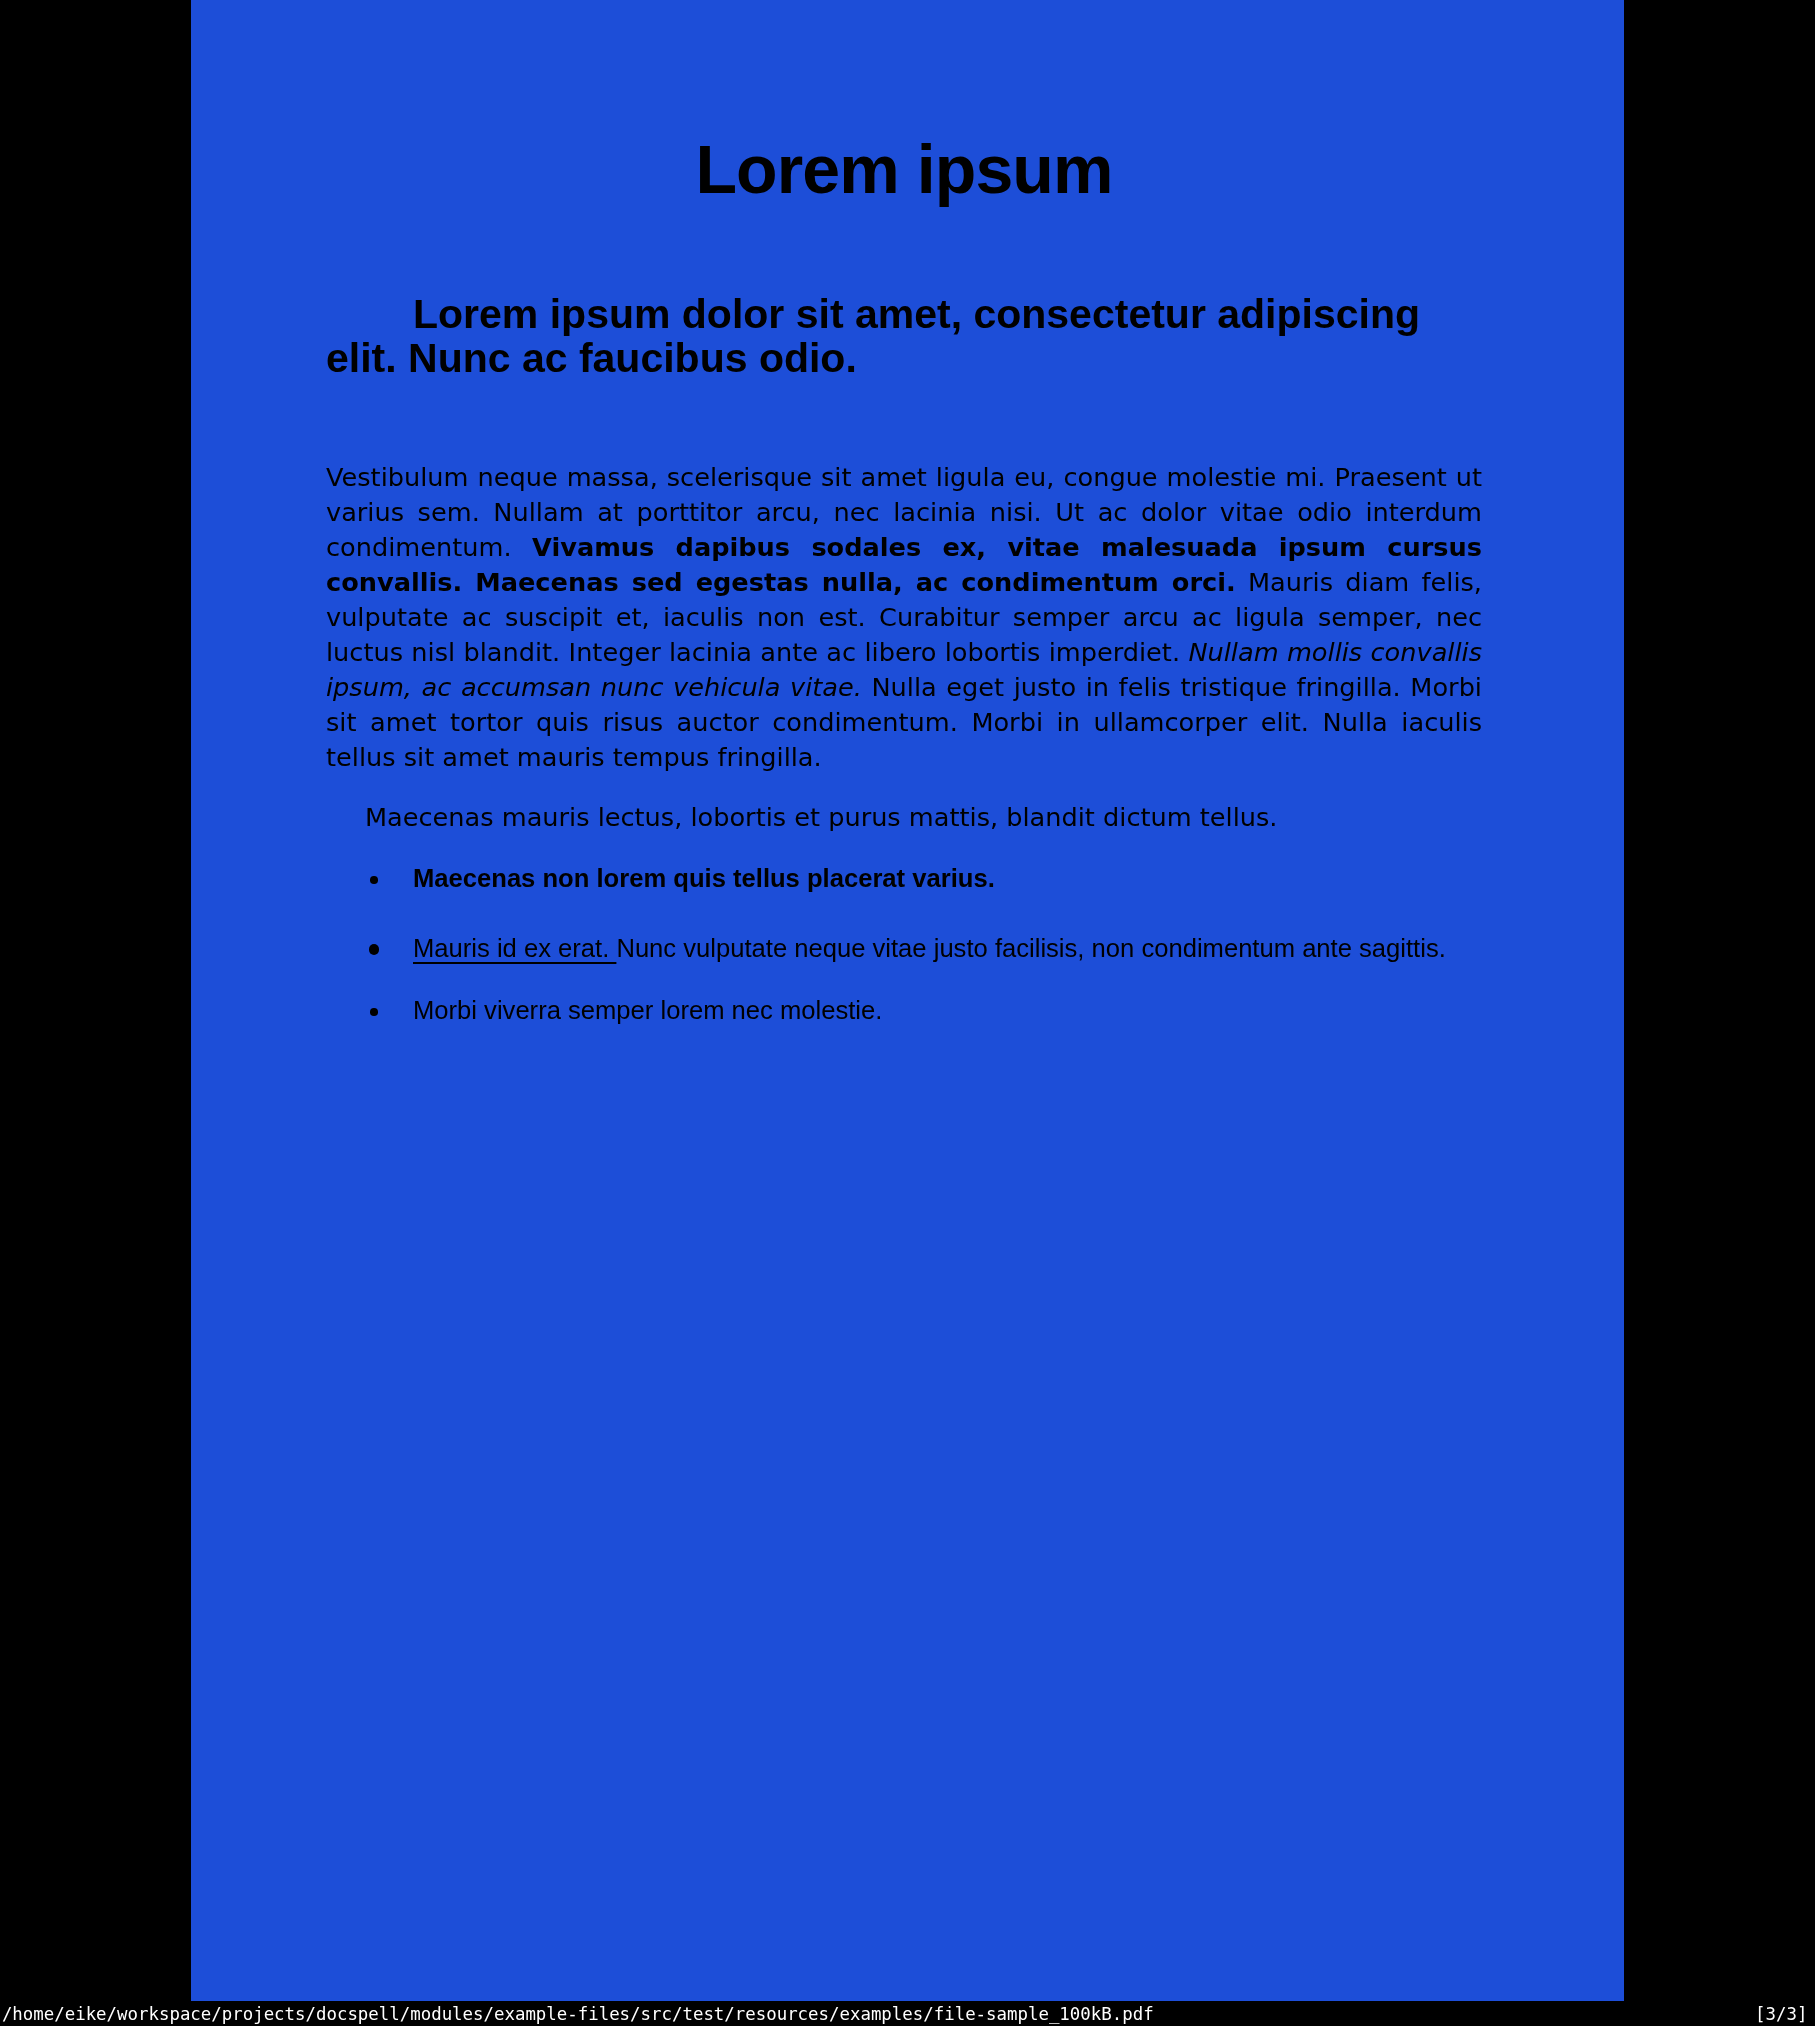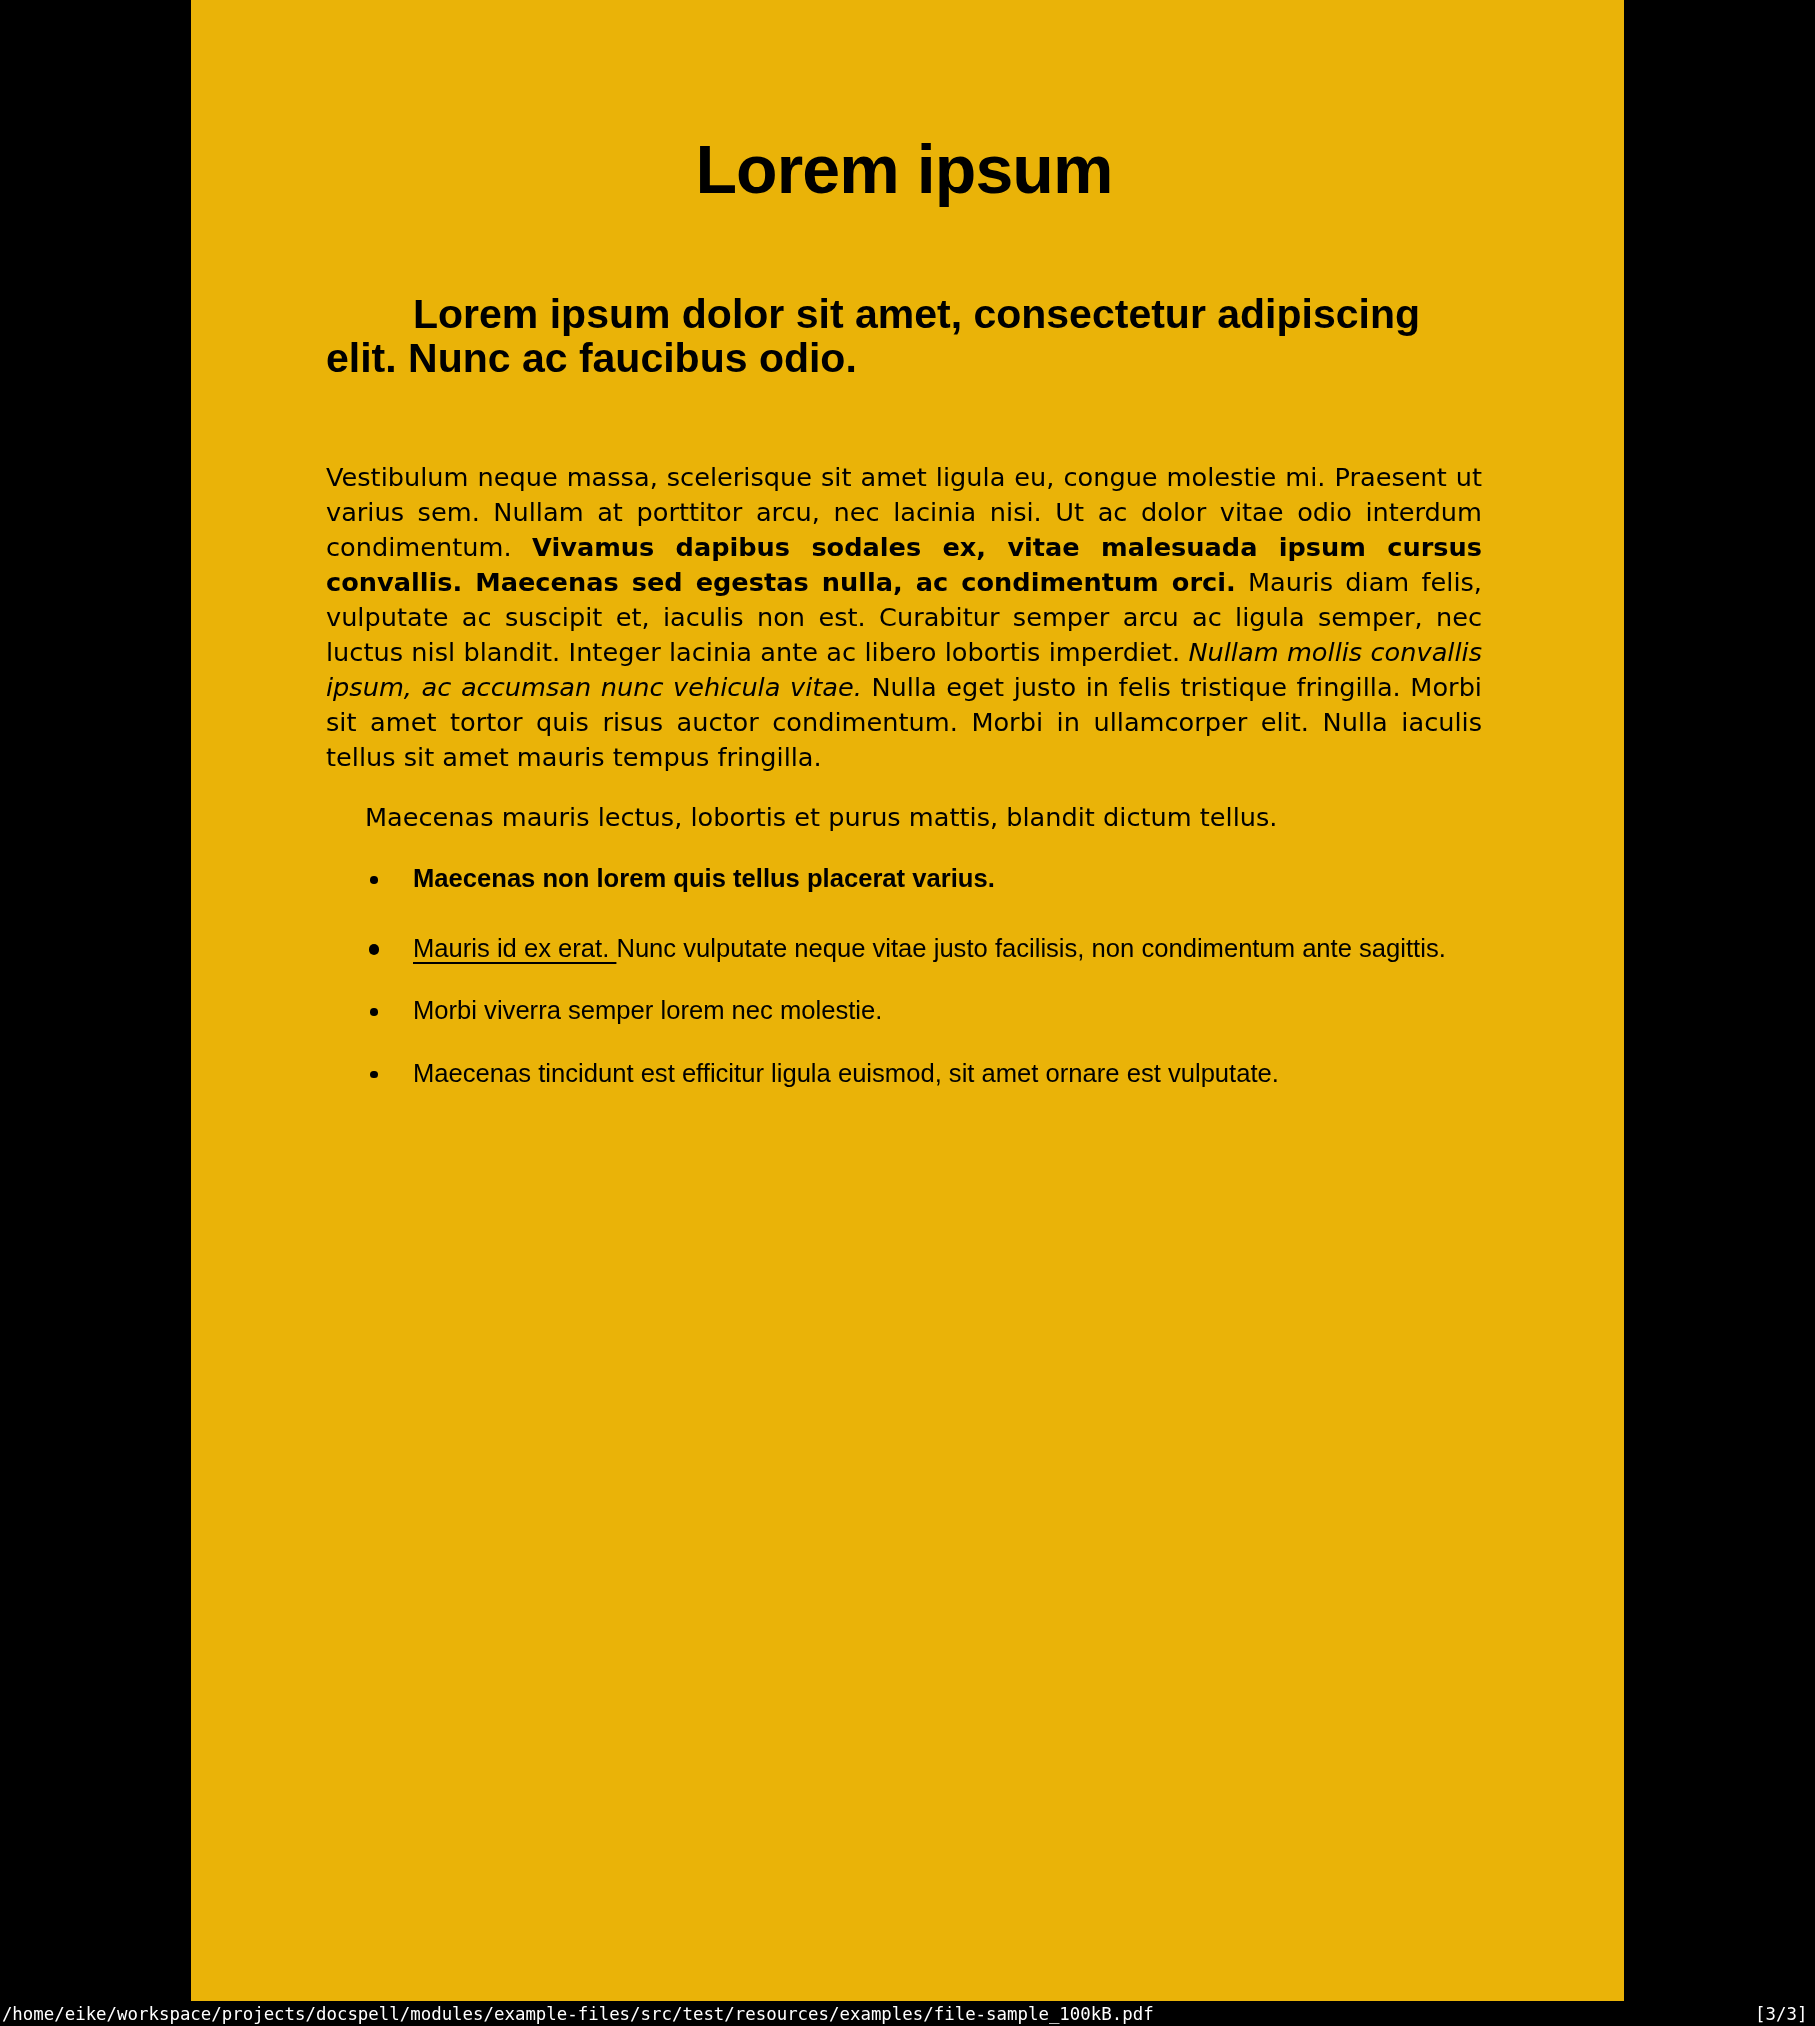--- a/index.html
+++ b/index.html
@@ -7,21 +7,21 @@
     width: 1815px; height: 2026px;
     background: #000000;
     position: relative;
     overflow: hidden;
     font-family: "DejaVu Sans", sans-serif;
   }
   .page {
     position: absolute;
     left: 191px; top: 0;
     width: 1433px; height: 2002px;
-    background: #eab308;
+    background: #1d4ed8;
     color: #000000;
   }
   .doc-title {
     position: absolute;
     top: 135px; left: 135px; width: 1156px;
     margin: 0;
     text-align: center;
     font-family: "Liberation Sans", sans-serif;
     font-weight: bold;
     font-size: 68px;
@@ -128,26 +128,20 @@
           <span class="dot"></span>
         </span>
       <span class="li-text"><span class="u-part">Mauris id ex erat. </span><span>Nunc vulputate neque vitae justo facilisis, non condimentum ante sagittis.</span></span>
     </li>
     <li>
       <span class="bullet-col">
           <span class="dot"></span>
         </span>
       <span class="li-text">Morbi viverra semper lorem nec molestie.</span>
     </li>
-    <li>
-      <span class="bullet-col">
-          <span class="dot"></span>
-        </span>
-      <span class="li-text">Maecenas tincidunt est efficitur ligula euismod, sit amet ornare est vulputate.</span>
-    </li>
   </ul>
 
 </div>
 
 <div class="statusbar">
   <span>/home/eike/workspace/projects/docspell/modules/example-files/src/test/resources/examples/file-sample_100kB.pdf</span>
   <span>[3/3]</span>
 </div>
 
 

